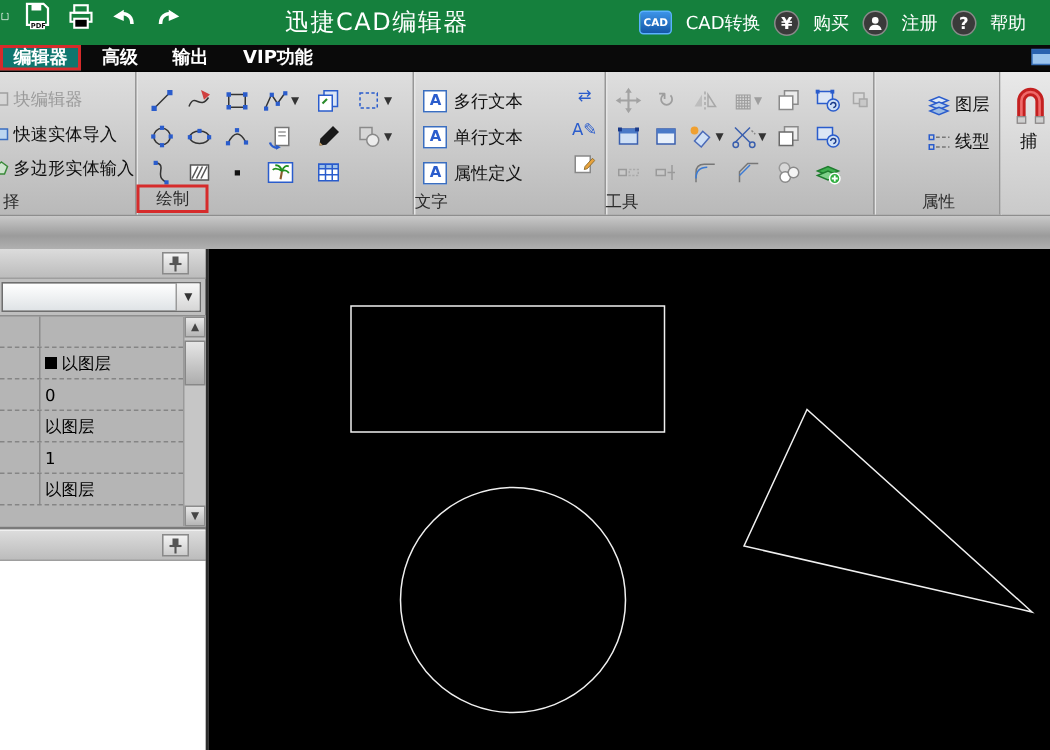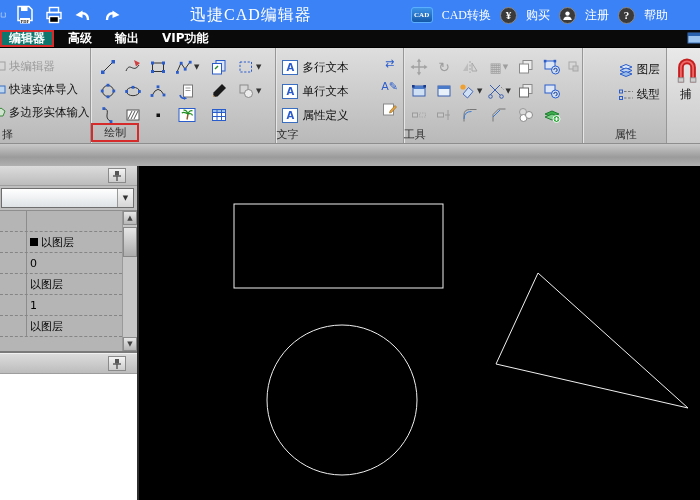--- a/index.html
+++ b/index.html
@@ -1,26 +1,26 @@
 <!DOCTYPE html>
 <html><head>
 <meta charset="utf-8">
 <style>
   * { margin:0; padding:0; box-sizing:border-box; }
   html,body { width:700px; height:500px; overflow:hidden; background:#000;
     font-family:"DejaVu Sans","Liberation Sans",sans-serif; }
   .app { position:relative; width:700px; height:500px; background:#bfbfbf; overflow:hidden; }
 
   
-  .titlebar { position:relative; height:30px; background:#3b82f6; display:flex; align-items:center;font-family:Liberation Serif, serif; }
+  .titlebar { position:relative; height:30px; background:#15803d; display:flex; align-items:flex-start; }
   .tb-icons { display:flex; align-items:center; gap:9px; padding-left:0; }
   .tb-ic { width:20px; height:22px; display:flex; align-items:center; justify-content:center; }
   .tb-ic.clip { width:6px; overflow:hidden; }
   .tb-title { position:absolute; left:190px; top:5px; color:#fff; font-size:16px; letter-spacing:1px; white-space:nowrap; }
-  .tb-right { position:absolute; right:32px; top:0; height:30px; display:flex; align-items:center; gap:9px; color:#fff; font-size:12px; }
+  .tb-right { position:absolute; right:16px; top:0; height:30px; display:flex; align-items:center; gap:9px; color:#fff; font-size:12px; }
   .cad-badge { width:22px; height:16px; border-radius:3px; background:linear-gradient(#3c93e8,#1458a8);
     color:#fff; font-size:7px; font-weight:bold; display:flex; align-items:center; justify-content:center;
     border:1px solid #5ab0ff; }
   .circ { width:17px; height:17px; border-radius:50%; background:#3a3a3a; border:1px solid #8a8a8a;
     color:#fff; font-size:11px; font-weight:bold; display:flex; align-items:center; justify-content:center; }
   .tb-label { white-space:nowrap; }
 
   
   .menubar { position:relative; height:18px; background:#0a0a0a; display:flex; align-items:stretch; border-bottom:1px solid #000; }
   .mtab { color:#fff; font-size:12px; font-weight:bold; display:flex; align-items:center; padding:0 9px; white-space:nowrap; }

